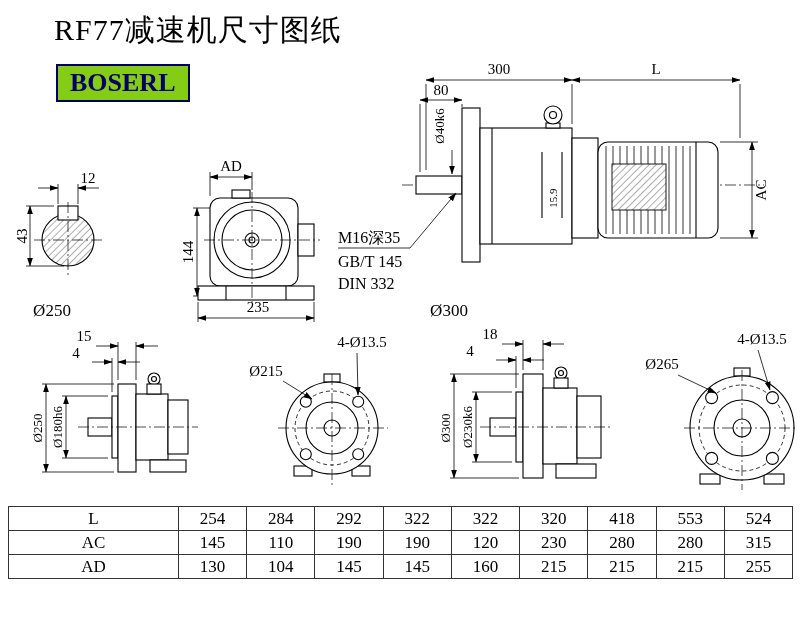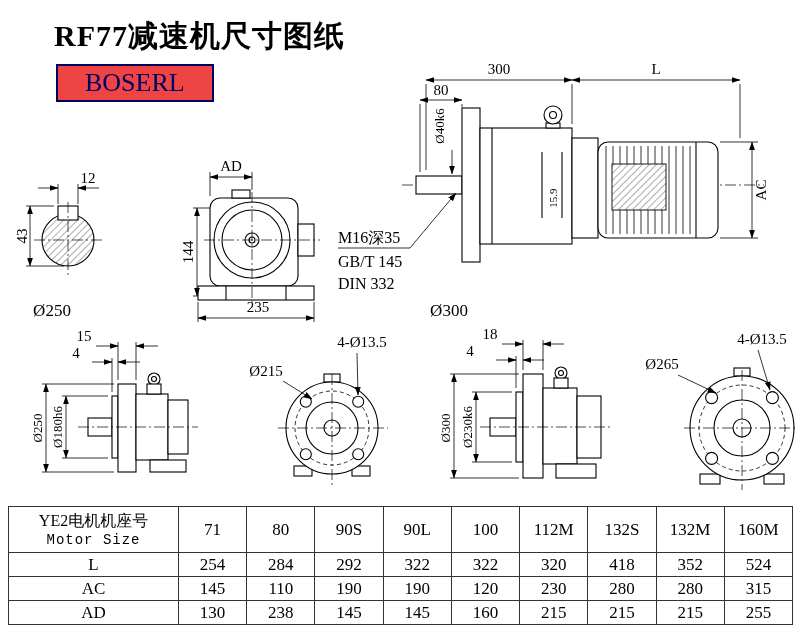--- a/index.html
+++ b/index.html
@@ -1,21 +1,21 @@
 <!DOCTYPE html>
 <html><head>
 <meta charset="utf-8">
 <style>
   * { margin:0; padding:0; box-sizing:border-box; }
   html,body { width:800px; height:627px; background:#fff; overflow:hidden; }
   body { position:relative; font-family:"Liberation Serif", serif; color:#000; }
 
-  .title { position:absolute; left:54px; top:10px; font-size:30px; font-weight:bold; letter-spacing:1px;margin-top:6px; }
-  .brand-box { position:absolute; left:56px; top:64px; border:2px solid #000060; background:#ef4444;
-               padding:0 27px; font-size:26px; font-weight:normal; color:#000066; line-height:34px; }
+  .title { position:absolute; left:54px; top:10px; font-size:30px; font-weight:normal; letter-spacing:1px; }
+  .brand-box { position:absolute; left:56px; top:64px; border:2px solid #000060; background:#84cc16;
+               padding:0 12px; font-size:26px; font-weight:bold; color:#000066; line-height:34px; }
 
   svg.drawing { position:absolute; left:0; top:0; }
   .ln { stroke:#000; stroke-width:1.1; fill:none; }
   .fw { fill:#fff; }
   .cl { stroke:#000; stroke-width:0.7; stroke-dasharray:11 3 2 3; fill:none; }
   .dl { stroke:#000; stroke-width:0.8; fill:none; }
   .bc { stroke:#000; stroke-width:0.8; stroke-dasharray:4 3; fill:none; }
   .fin { stroke:#000; stroke-width:0.8; fill:none; }
   text.dt  { font-family:"Liberation Serif", serif; font-size:15px; fill:#000; }
   text.sm  { font-size:13px; }
@@ -295,63 +295,48 @@
       <col>
       <col>
       <col>
       <col>
       <col>
       <col>
       <col>
       <col>
   </colgroup>
   <tbody>
-    <tr class="hdr">
-      <th>
-        <div class="cn">YE2电机机座号</div>
-        <div class="en">Motor Size</div>
-      </th>
-      <th>71</th>
-      <th>80</th>
-      <th>90S</th>
-      <th>90L</th>
-      <th>100</th>
-      <th>112M</th>
-      <th>132S</th>
-      <th>132M</th>
-      <th>160M</th>
-    </tr>
     <tr class="data">
       <th>L</th>
       <td>254</td>
       <td>284</td>
       <td>292</td>
       <td>322</td>
       <td>322</td>
       <td>320</td>
       <td>418</td>
-      <td>352</td>
+      <td>553</td>
       <td>524</td>
     </tr>
     <tr class="data">
       <th>AC</th>
       <td>145</td>
       <td>110</td>
       <td>190</td>
       <td>190</td>
       <td>120</td>
       <td>230</td>
       <td>280</td>
       <td>280</td>
       <td>315</td>
     </tr>
     <tr class="data">
       <th>AD</th>
       <td>130</td>
-      <td>238</td>
+      <td>104</td>
       <td>145</td>
       <td>145</td>
       <td>160</td>
       <td>215</td>
       <td>215</td>
       <td>215</td>
       <td>255</td>
     </tr>
   </tbody>
 </table>

